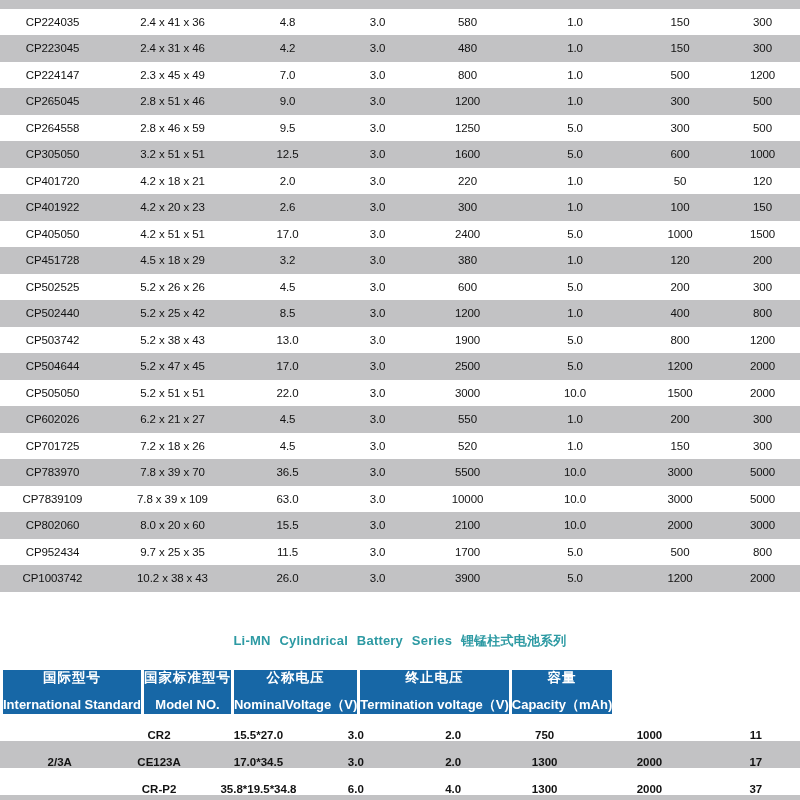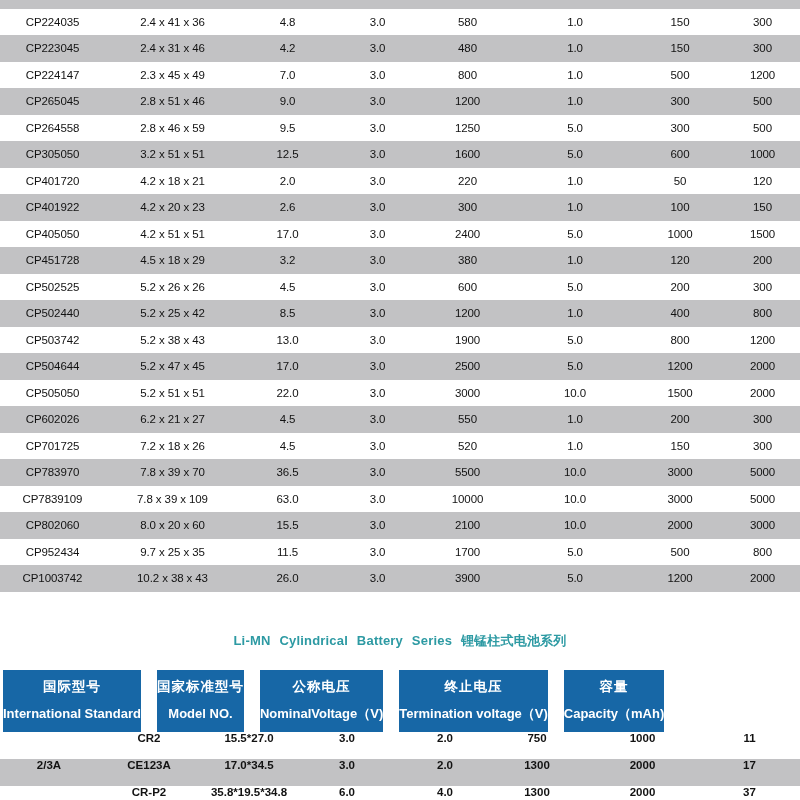--- a/index.html
+++ b/index.html
@@ -33,31 +33,31 @@
   .t1 .c7{width:75px;}
   
   .sect-title{
     margin-top:40px;height:18px;line-height:18px;
     text-align:center;color:var(--teal);
     font-size:13px;font-weight:700;word-spacing:5px;letter-spacing:0.2px;
   }
   
   .t2{margin-top:20px;}
   .t2head{
-    display:flex;padding-left:3px;gap:16px;height:62px;
+    display:flex;padding-left:3px;gap:3px;height:44px;
   }
   .t2head .hcell{
     background:var(--blue);color:#ffffff;
     display:flex;flex-direction:column;justify-content:center;align-items:center;
     text-align:center;
   }
   .t2head .zh{font-size:13.5px;font-weight:700;letter-spacing:1px;line-height:1.25;}
   .t2head .en{font-size:13px;font-weight:700;line-height:1.15;margin-top:12px;}
   .t2row{
-    display:flex;padding-left:3px;gap:3px;height:27px;align-items:flex-start;
+    display:flex;padding-left:14px;gap:3px;height:27px;align-items:flex-end;
     font-size:11.5px;font-weight:700;
   }
   .t2row:nth-child(even){background:var(--stripe);}
   .t2 .d{text-align:center;white-space:nowrap;}
   .w0{width:92px;}
   .w1{width:102px;}
   .w2{width:92px;}
   .w3{width:98px;}
   .w4{width:92px;}
   .w5{width:86px;}

